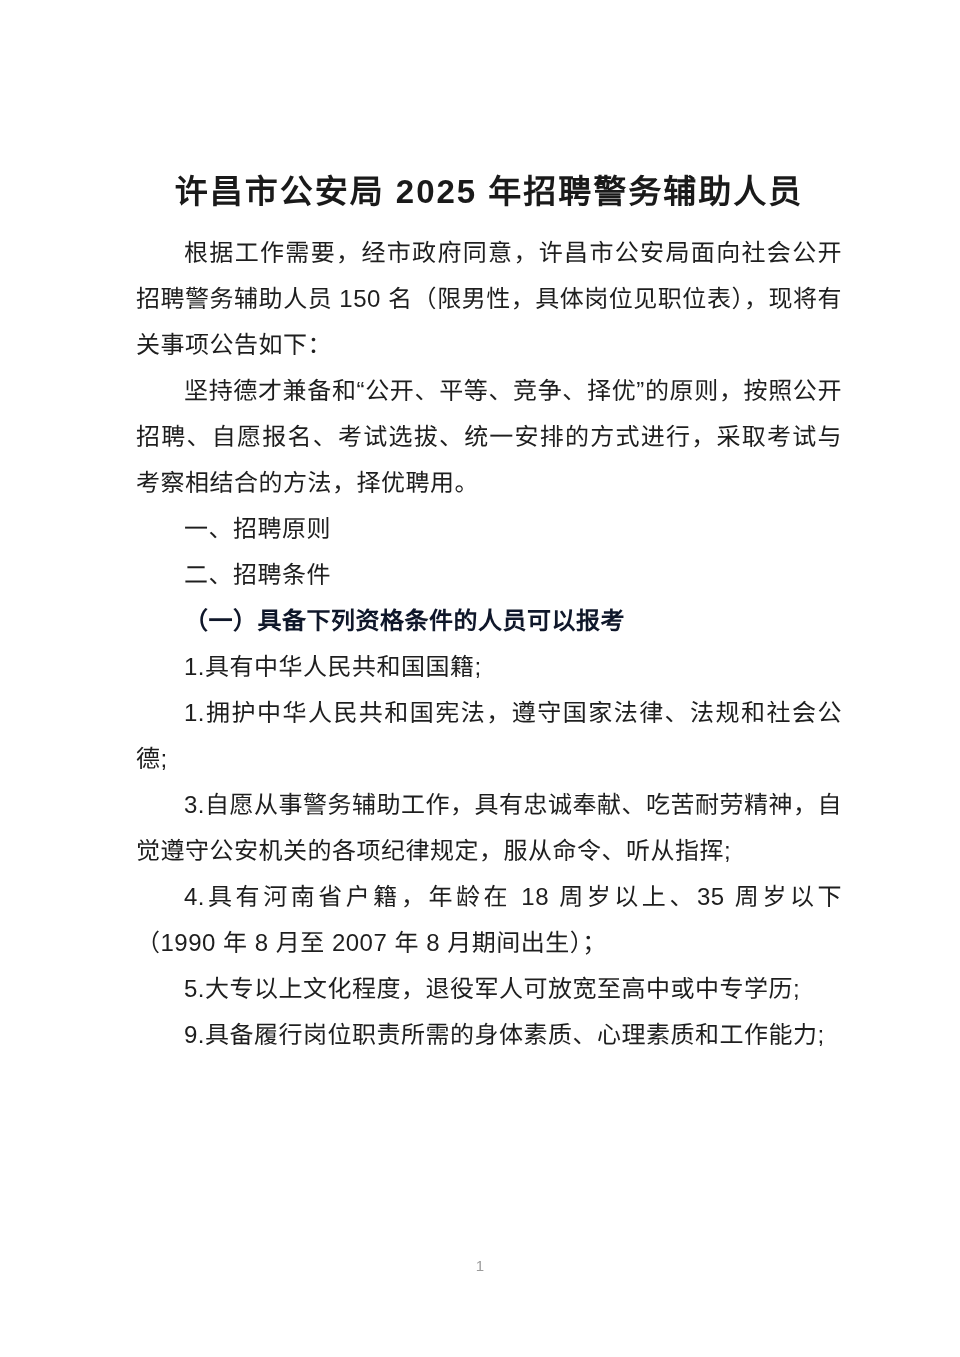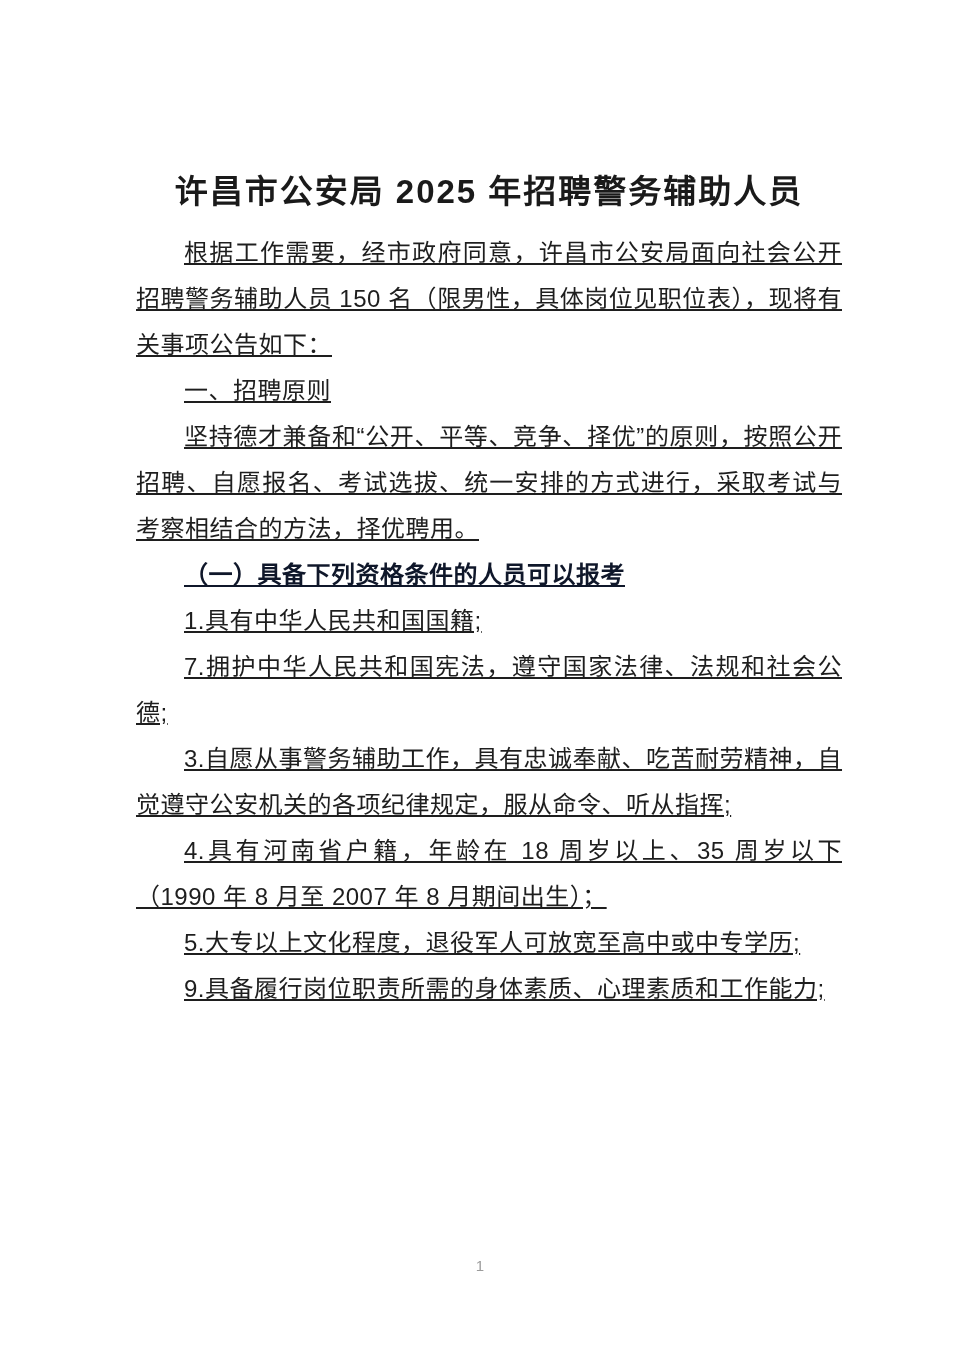--- a/index.html
+++ b/index.html
@@ -33,21 +33,20 @@
   }
   .para {
     margin: 0;
     font-size: 24px;
     line-height: 46px;
     text-align: justify;
     text-justify: inter-ideograph;
     text-indent: 2em;
     letter-spacing: 0.5px;
     color: #1e1e1e;
-    text-decoration: underline;
   }
   .para.bold {
     font-weight: 700;
     color: #0f172a;
   }
   .page-number {
     position: absolute;
     top: 1256px;
     left: 0;
     right: 0;
@@ -60,25 +59,26 @@
 </head>
 <body>
 
 <div class="page">
 
   <h1 class="doc-title">
     <span class="title-line">许昌市公安局 2025 年招聘警务辅助人员</span>
   </h1>
 
   <p class="para">根据工作需要，经市政府同意，许昌市公安局面向社会公开招聘警务辅助人员 150 名（限男性，具体岗位见职位表），现将有关事项公告如下：</p>
+  <p class="para">坚持德才兼备和“公开、平等、竞争、择优”的原则，按照公开招聘、自愿报名、考试选拔、统一安排的方式进行，采取考试与考察相结合的方法，择优聘用。</p>
   <p class="para">一、招聘原则</p>
-  <p class="para">坚持德才兼备和“公开、平等、竞争、择优”的原则，按照公开招聘、自愿报名、考试选拔、统一安排的方式进行，采取考试与考察相结合的方法，择优聘用。</p>
+  <p class="para">二、招聘条件</p>
   <p class="para bold">（一）具备下列资格条件的人员可以报考</p>
   <p class="para">1.具有中华人民共和国国籍;</p>
-  <p class="para">7.拥护中华人民共和国宪法，遵守国家法律、法规和社会公德;</p>
+  <p class="para">1.拥护中华人民共和国宪法，遵守国家法律、法规和社会公德;</p>
   <p class="para">3.自愿从事警务辅助工作，具有忠诚奉献、吃苦耐劳精神，自觉遵守公安机关的各项纪律规定，服从命令、听从指挥;</p>
   <p class="para">4.具有河南省户籍，年龄在 18 周岁以上、35 周岁以下（1990 年 8 月至 2007 年 8 月期间出生）；</p>
   <p class="para">5.大专以上文化程度，退役军人可放宽至高中或中专学历;</p>
   <p class="para">9.具备履行岗位职责所需的身体素质、心理素质和工作能力;</p>
 
   <div class="page-number">1</div>
 
 </div>
 
 </body></html>

